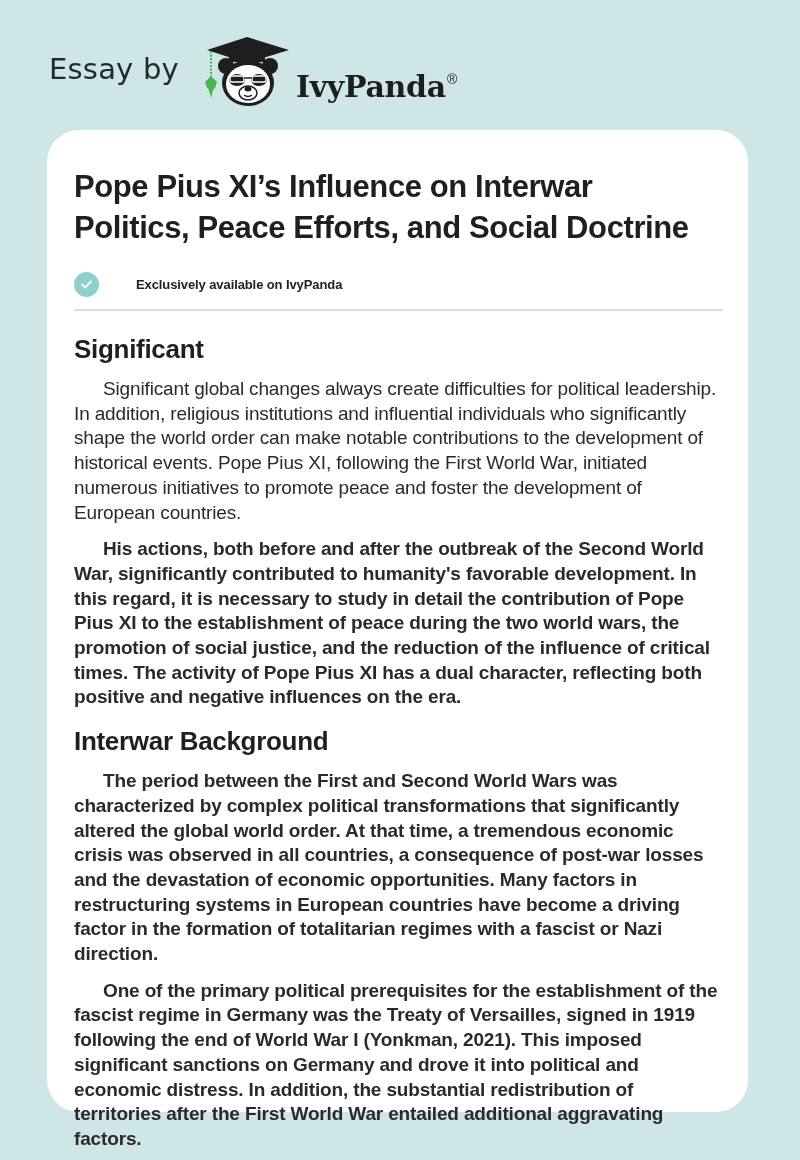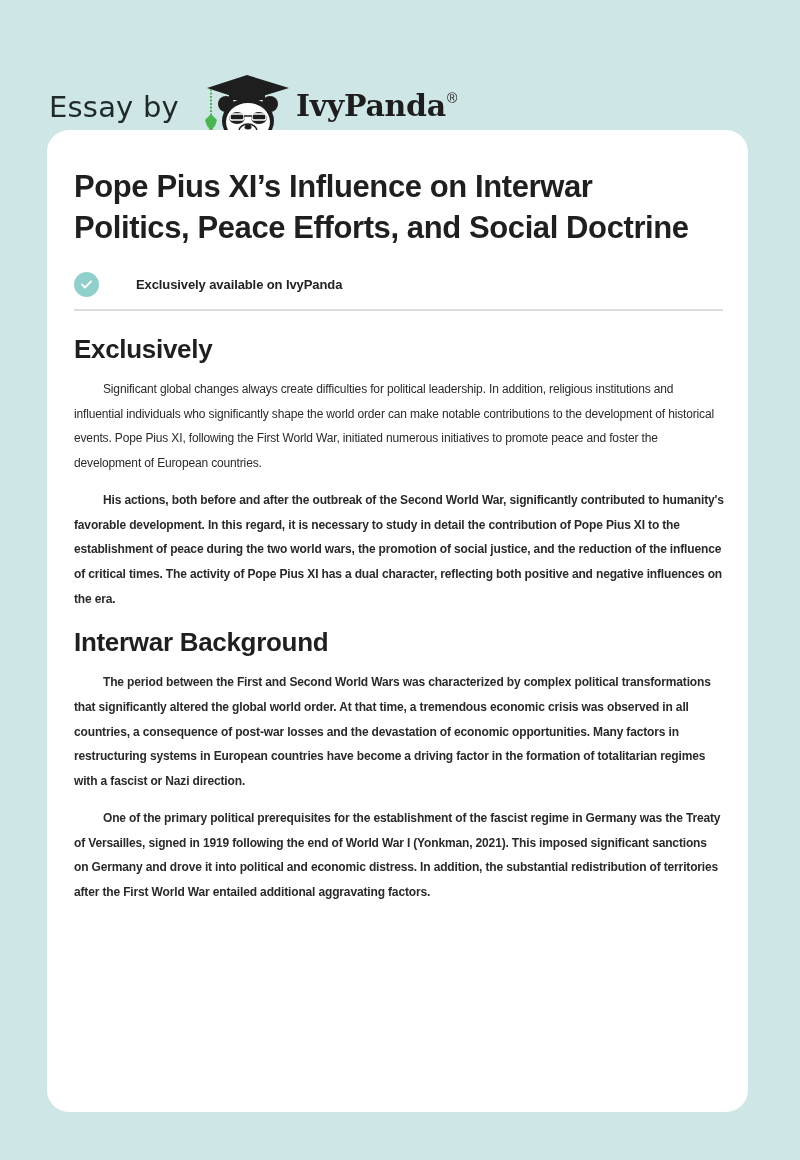--- a/index.html
+++ b/index.html
@@ -12,42 +12,41 @@
     body {
       position: relative;
       font-family: "Liberation Sans", sans-serif;
       color: #222;
     }
     .header {
       position: absolute;
       top: 0; left: 0;
       width: 800px;
       height: 130px;
-      margin-top: 38px;
     }
     .brand-prefix {
       position: absolute;
       left: 49px;
       top: 52px;
       font-family: "DejaVu Sans", sans-serif;
       font-size: 29px;
       color: #1f2a2a;
       letter-spacing: 0.2px;
     }
     .logo-mark {
       position: absolute;
       left: 203px;
       top: 36px;
       width: 88px;
       height: 72px;
     }
     .brand-name {
       position: absolute;
       left: 296px;
-      top: 50px;
+      top: 69px;
       font-family: "DejaVu Serif", serif;
       font-weight: bold;
       font-size: 30px;
       color: #1d1d1d;
       letter-spacing: -0.3px;
     }
     .brand-name sup {
       font-family: "Liberation Sans", sans-serif;
       font-weight: normal;
       font-size: 14px;
@@ -56,21 +55,21 @@
       top: 2px;
       left: 1px;
     }
     .card {
       position: absolute;
       left: 47px;
       top: 130px;
       width: 701px;
       height: 982px;
       background: #ffffff;
-      border-radius: 22px;
+      border-radius: 32px;
       padding: 36px 27px 0 27px;
     }
     .title {
       font-family: "Liberation Sans", sans-serif;
       font-weight: bold;
       font-size: 31px;
       line-height: 41px;
       color: #1f1f1f;
       letter-spacing: -0.4px;
       width: 620px;
@@ -108,21 +107,21 @@
       font-family: "Liberation Sans", sans-serif;
       font-weight: bold;
       font-size: 26px;
       line-height: 32px;
       color: #1f1f1f;
       letter-spacing: -0.3px;
     }
     .h-intro { margin-top: 22px; }
     .h-political { margin-top: 15px; }
     p.para {
-      font-size: 12px;
+      font-size: 19px;
       line-height: 24.7px;
       color: #2a2a2a;
       text-indent: 29px;
       width: 650px;
       letter-spacing: -0.15px;
       margin-top: 12px;
     }
     .p-first-intro { margin-top: 20px; }
     .p-gap { margin-top: 14px; font-weight: bold; }
     .p-first-political { margin-top: 20px; font-weight: bold; }
@@ -170,21 +169,21 @@
       <svg width="11" height="9" viewBox="0 0 11 9" xmlns="http://www.w3.org/2000/svg">
         <path d="M1,4.5 L4,7.5 L10,1.5" fill="none" stroke="#ffffff" stroke-width="1.8" stroke-linecap="round" stroke-linejoin="round"></path>
       </svg>
     </span>
     <span class="exclusive-label">Exclusively available on IvyPanda</span>
   </div>
 
   <div class="divider"></div>
 
   <section>
-    <h2 class="section-heading h-intro">Exclusively</h2>
+    <h2 class="section-heading h-intro">Significant</h2>
     <p class="para p-first-intro">Significant global changes always create difficulties for political leadership. In addition, religious institutions and influential individuals who significantly shape the world order can make notable contributions to the development of historical events. Pope Pius XI, following the First World War, initiated numerous initiatives to promote peace and foster the development of European countries.</p>
     <p class="para p-gap">His actions, both before and after the outbreak of the Second World War, significantly contributed to humanity's favorable development. In this regard, it is necessary to study in detail the contribution of Pope Pius XI to the establishment of peace during the two world wars, the promotion of social justice, and the reduction of the influence of critical times. The activity of Pope Pius XI has a dual character, reflecting both positive and negative influences on the era.</p>
   </section>
 
   <section>
     <h2 class="section-heading h-political">Interwar Background</h2>
     <p class="para p-first-political">The period between the First and Second World Wars was characterized by complex political transformations that significantly altered the global world order. At that time, a tremendous economic crisis was observed in all countries, a consequence of post-war losses and the devastation of economic opportunities. Many factors in restructuring systems in European countries have become a driving factor in the formation of totalitarian regimes with a fascist or Nazi direction.</p>
     <p class="para p-gap">One of the primary political prerequisites for the establishment of the fascist regime in Germany was the Treaty of Versailles, signed in 1919 following the end of World War I (Yonkman, 2021). This imposed significant sanctions on Germany and drove it into political and economic distress. In addition, the substantial redistribution of territories after the First World War entailed additional aggravating factors.</p>
   </section>
 </main>

